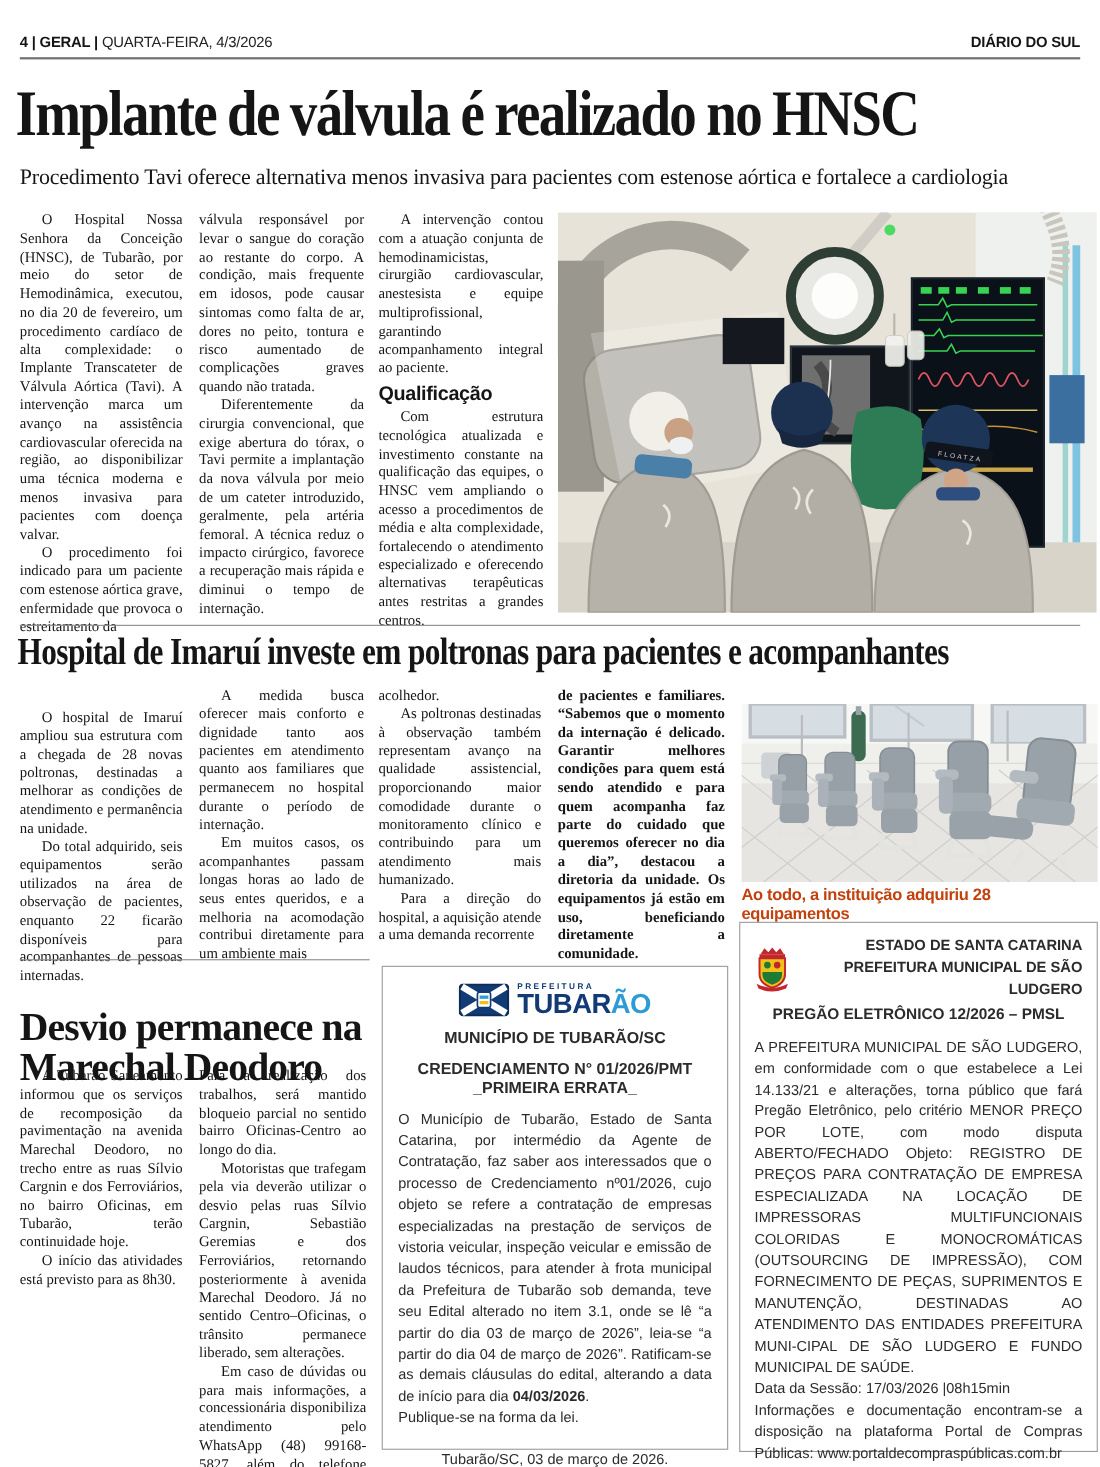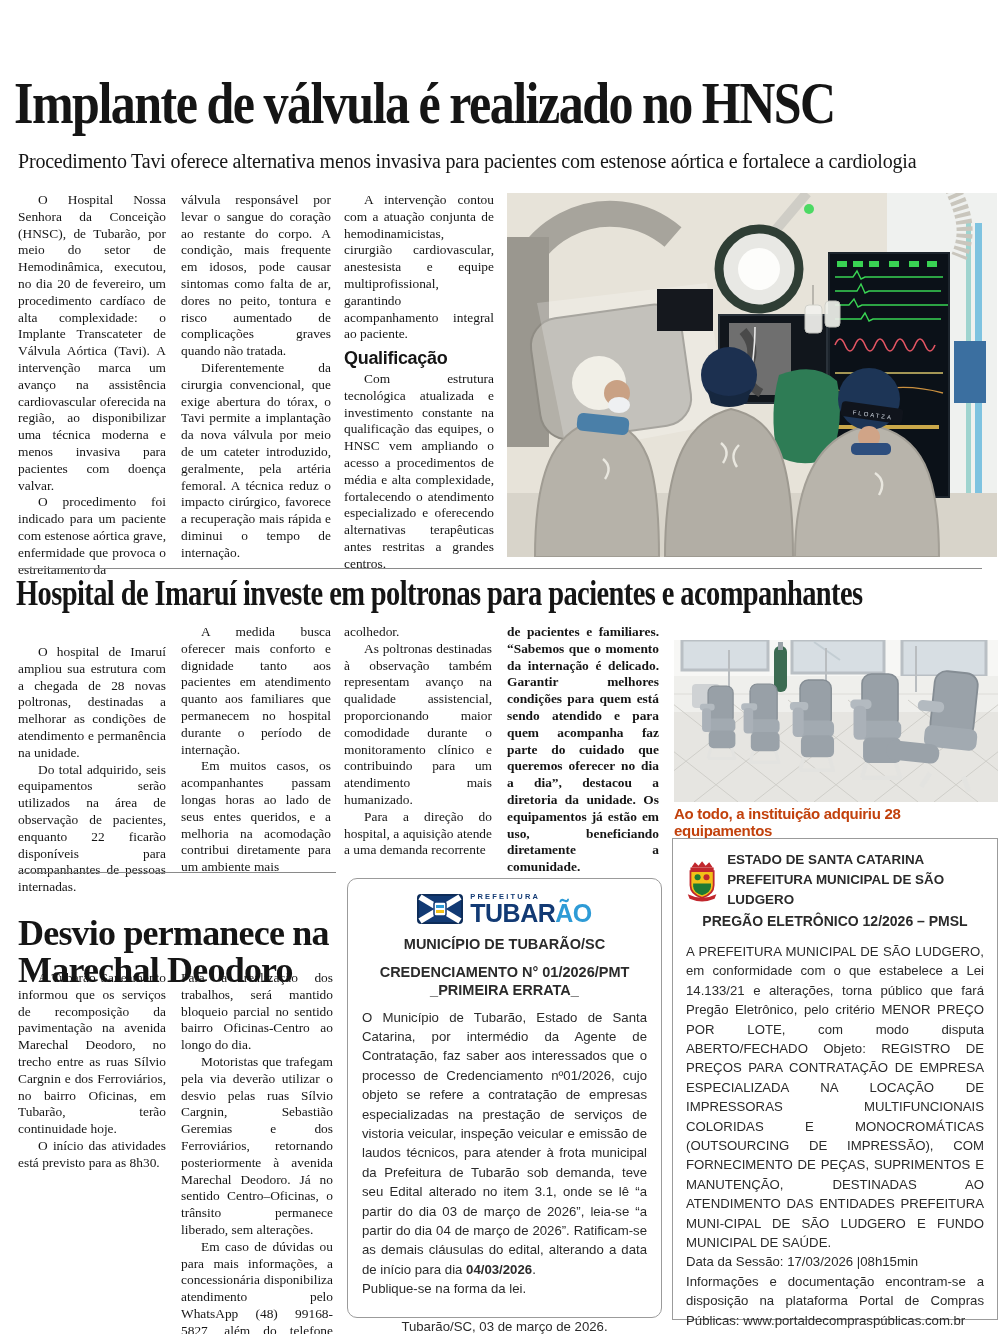--- a/index.html
+++ b/index.html
@@ -54,41 +54,48 @@
   
   .photo1{position:absolute;left:507px;top:193px;width:490px;height:364px;overflow:hidden;}
   .photo2{position:absolute;left:674px;top:640px;width:324px;height:162px;overflow:hidden;}
   .caption{position:absolute;left:674px;top:805px;width:324px;
            font-family:"Liberation Sans", sans-serif;font-weight:bold;font-size:15px;
            letter-spacing:-0.3px;color:#c2410c;}
 
   
   .ad{position:absolute;background:#fff;border:1px solid #9b9b9b;
       font-family:"Liberation Sans", sans-serif;color:#2b2b2b;}
-  .adTB{left:347px;top:878px;width:315px;height:440px;padding:12px 14px;box-sizing:border-box;border-radius:10px;}
+  .adTB{left:347px;top:878px;width:315px;height:440px;padding:12px 14px;box-sizing:border-box;}
   .adSL{left:672px;top:838px;width:326px;height:482px;padding:11px 13px;box-sizing:border-box;}
   .ad .ctr{text-align:center;}
   .ad .bold{font-weight:bold;}
   .ad .body{font-size:13.2px;line-height:1.47;text-align:justify;margin-top:10px;}
   .adTB .ttl{font-size:14.5px;font-weight:bold;margin-top:10px;}
   .adSL .ttl{font-size:14px;font-weight:bold;margin-top:14px;line-height:1.4;}
   .logoTB{display:flex;align-items:center;justify-content:center;gap:7px;margin-top:2px;}
   .logoTB .txt{line-height:1;}
   .logoTB .pref{font-size:7.5px;font-weight:bold;letter-spacing:2.2px;color:#123a74;}
   .logoTB .big{font-size:25px;font-weight:bold;letter-spacing:-0.5px;color:#123a74;}
   .logoTB .big .lt{color:#2e9bd6;}
-  .slhead{display:flex;align-items:center;gap:9px;}
+  .slhead{display:flex;align-items:center;gap:9px;text-align:right;}
   .slhead .lines{font-size:13.4px;font-weight:bold;line-height:1.5;} .mt18{margin-top:18px;}
   .small-line{font-size:13.2px;line-height:1.47;}
 </style>
 </head>
 <body>
 
 <div class="page">
 
+  <div class="pghead">
+    <div class="lft">
+      <b>4 | GERAL |</b>
+      <span class="dt">QUARTA-FEIRA, 4/3/2026</span>
+    </div>
+    <div class="rgt">DIÁRIO DO SUL</div>
+  </div>
 
   <div class="h1"><span class="sq">Implante de válvula é realizado no HNSC</span></div>
   <div class="deck">Procedimento Tavi oferece alternativa menos invasiva para pacientes com estenose aórtica e fortalece a cardiologia</div>
 
   <div class="col a1c1">
     <p>O Hospital Nossa Senhora da Conceição (HNSC), de Tubarão, por meio do setor de Hemodinâmica, executou, no dia 20 de fevereiro, um procedimento cardíaco de alta complexidade: o Implante Transcateter de Válvula Aórtica (Tavi). A intervenção marca um avanço na assistência cardiovascular oferecida na região, ao disponibilizar uma técnica moderna e menos invasiva para pacientes com doença valvar.</p>
     <p>O procedimento foi indicado para um paciente com estenose aórtica grave, enfermidade que provoca o estreitamento da</p>
   </div>
   <div class="col a1c2">
     <p class="noind">válvula responsável por levar o sangue do coração ao restante do corpo. A condição, mais frequente em idosos, pode causar sintomas como falta de ar, dores no peito, tontura e risco aumentado de complicações graves quando não tratada.</p>

